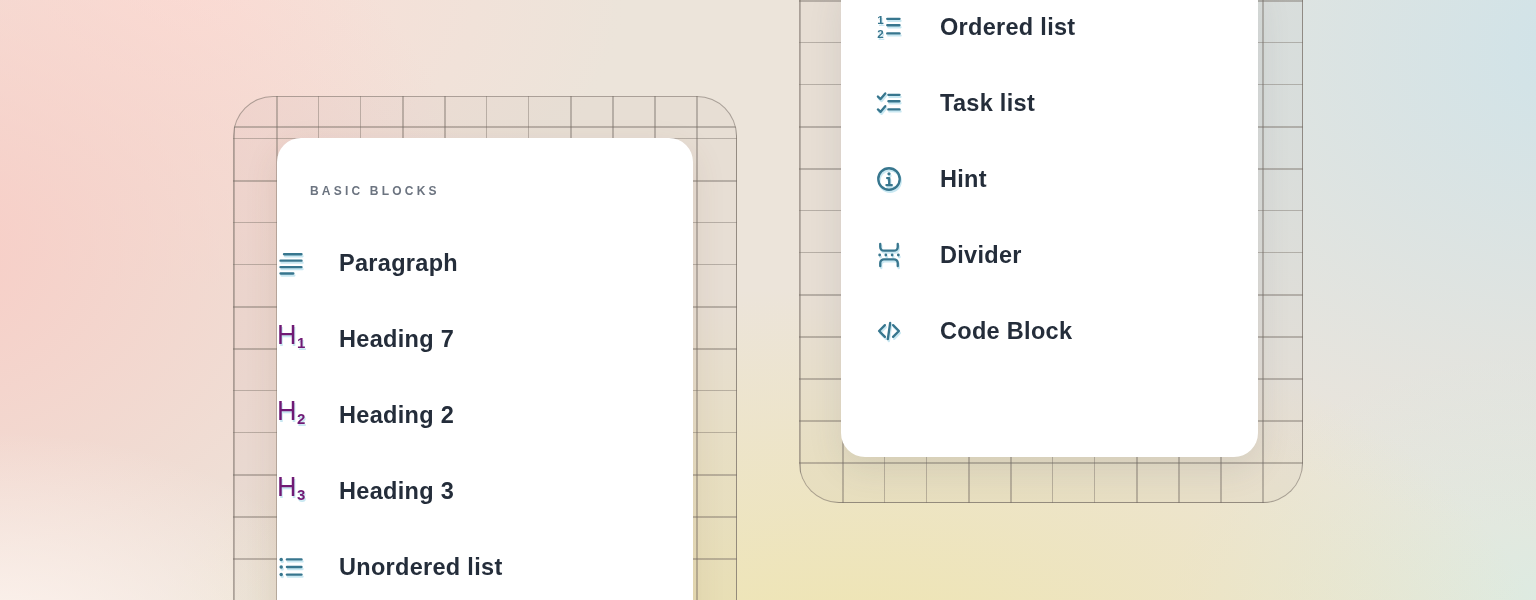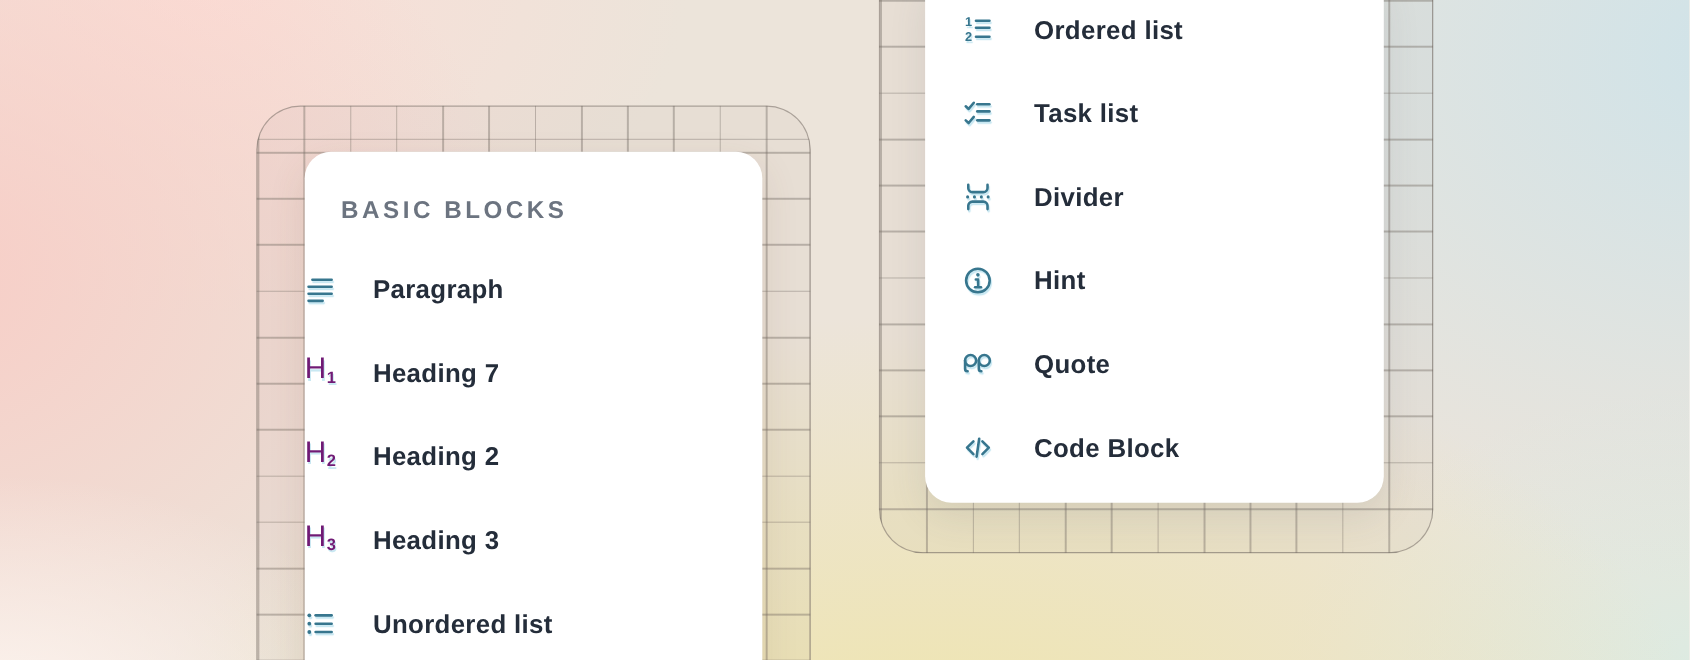--- a/index.html
+++ b/index.html
@@ -58,21 +58,21 @@
     box-shadow: 0 12px 34px rgba(120,70,50,0.12);
   }
   .card-right {
     left: 841px; top: -24px;
     width: 417px; height: 481px;
     box-shadow: 0 12px 34px rgba(70,85,95,0.12);
   }
 
   .section-label {
     margin: 42px 0 0 33px;
-    font-size: 22px;
+    font-size: 12px;
     font-weight: 700;
     letter-spacing: 3.2px;
     color: #6c7480;
     line-height: 22px;
   }
 
   ul.menu { list-style: none; }
   .card-left ul.menu { margin-top: 23px; }
   .card-right ul.menu { padding-top: 13px; }
 
@@ -213,54 +213,43 @@
             <line x1="11.5" y1="10.5" x2="21" y2="10.5"></line>
             <line x1="11.5" y1="17.5" x2="21" y2="17.5"></line>
           </svg>
         </span>
         <span class="item-label">Task list</span>
       </li>
 
       <li class="menu-item">
         <span class="icon-box">
           <svg viewBox="0 0 24 24">
+            <circle cx="12" cy="12" r="9.2"></circle>
+            <circle class="fil" cx="12" cy="7.6" r="1.4"></circle>
+            <path d="M10.4 11.2 h1.8 v5.4"></path>
+            <path d="M9.8 17.2 h4.6"></path>
+          </svg>
+        </span>
+        <span class="item-label">Hint</span>
+      </li>
+
+      <li class="menu-item">
+        <span class="icon-box">
+          <svg viewBox="0 0 24 24">
             <path d="M4.5 2.5 v2.6 a3.2 3.2 0 0 0 3.2 3.2 h8.6 a3.2 3.2 0 0 0 3.2 -3.2 v-2.6"></path>
             <circle class="fil" cx="4" cy="12" r="1.2"></circle>
             <circle class="fil" cx="9.3" cy="12" r="1.2"></circle>
             <circle class="fil" cx="14.7" cy="12" r="1.2"></circle>
             <circle class="fil" cx="20" cy="12" r="1.2"></circle>
             <path d="M4.5 21.5 v-2.6 a3.2 3.2 0 0 1 3.2 -3.2 h8.6 a3.2 3.2 0 0 1 3.2 3.2 v2.6"></path>
           </svg>
         </span>
         <span class="item-label">Divider</span>
       </li>
 
-      <li class="menu-item">
-        <span class="icon-box">
-          <svg viewBox="0 0 24 24">
-            <circle cx="12" cy="12" r="9.2"></circle>
-            <circle class="fil" cx="12" cy="7.6" r="1.4"></circle>
-            <path d="M10.4 11.2 h1.8 v5.4"></path>
-            <path d="M9.8 17.2 h4.6"></path>
-          </svg>
-        </span>
-        <span class="item-label">Hint</span>
-      </li>
-
-      <li class="menu-item">
-        <span class="icon-box">
-          <svg viewBox="0 0 24 24">
-            <circle cx="6.3" cy="9.2" r="4.3"></circle>
-            <path d="M2 9.2 v6.4 a2 2 0 0 0 2 2"></path>
-            <circle cx="17" cy="9.2" r="4.3"></circle>
-            <path d="M12.7 9.2 v6.4 a2 2 0 0 0 2 2"></path>
-          </svg>
-        </span>
-        <span class="item-label">Quote</span>
-      </li>
 
       <li class="menu-item">
         <span class="icon-box">
           <svg viewBox="0 0 24 24">
             <polyline points="8.5,7 3.5,12 8.5,17"></polyline>
             <polyline points="15.5,7 20.5,12 15.5,17"></polyline>
             <line x1="13" y1="5" x2="11" y2="19"></line>
           </svg>
         </span>
         <span class="item-label">Code Block</span>

